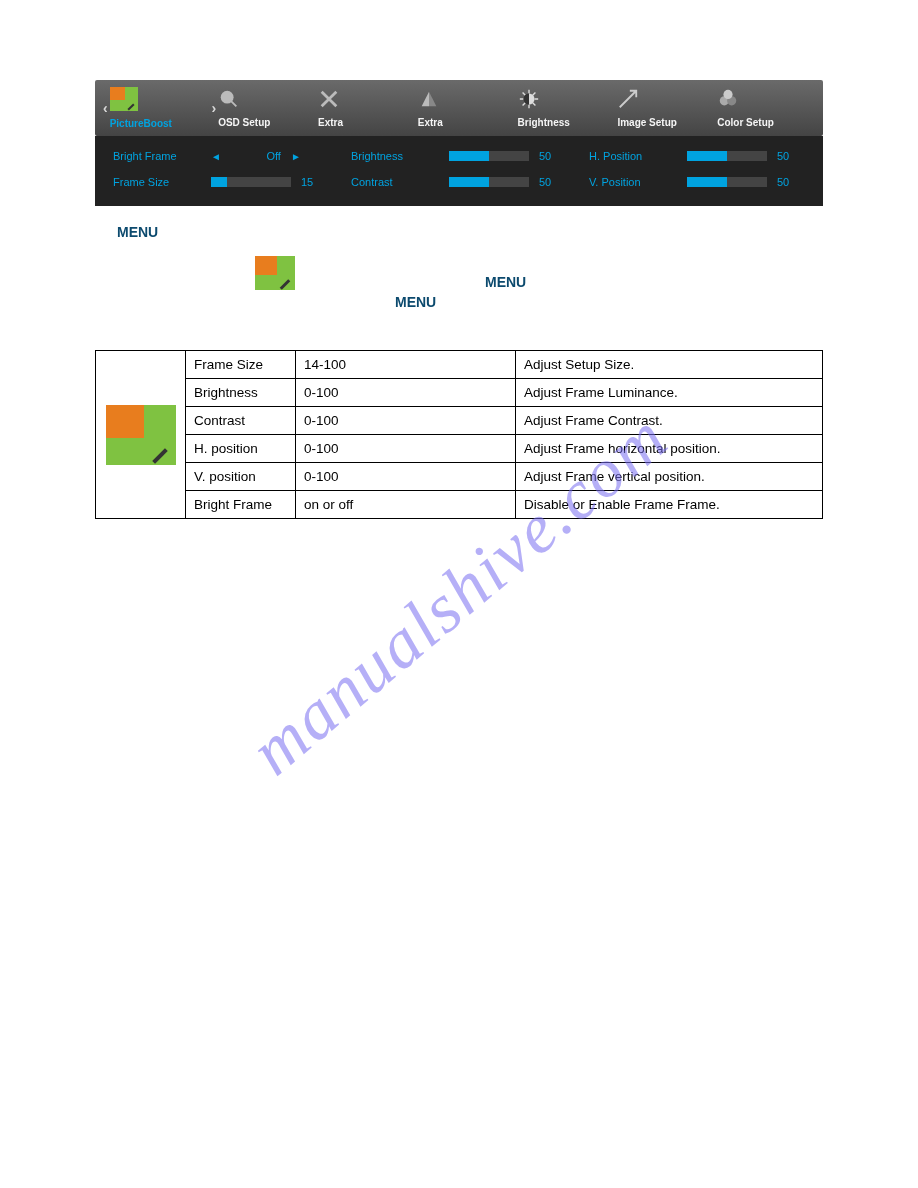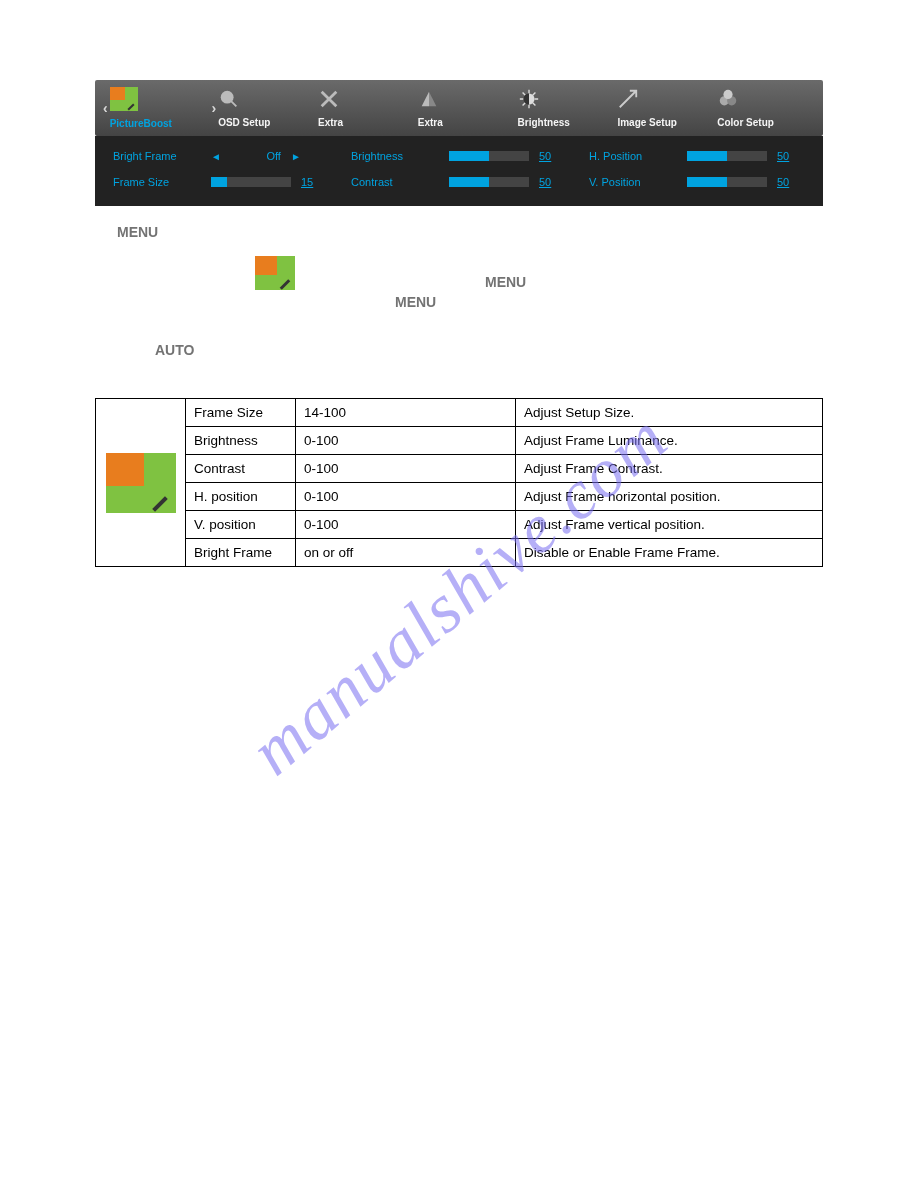--- a/index.html
+++ b/index.html
@@ -88,28 +88,28 @@
   .slider {
     width:80px; height:10px;
     background:#444;
     position:relative;
     display:inline-block;
   }
   .slider .fill {
     position:absolute; left:0; top:0; bottom:0;
     background:#00a3e0;
   }
-  .slider-val { width:30px; text-align:left;text-decoration:underline; }
+  .slider-val { width:30px; text-align:left; }
 
   
   .body-area {
     padding: 18px 0 0 0;
     font-size:14px;
     font-weight:bold;
-    color:#737373;
+    color:#0c4a6e;
   }
   .body-area .line1 { margin-left:22px; }
   .body-area .midrow {
     display:flex; align-items:flex-end;
     margin-top:16px;
   }
   .pb-icon-med {
     width:40px; height:34px;
     background:#7fc241;
     position:relative;
@@ -284,21 +284,20 @@
     </div>
   </div>
 
   <div class="body-area">
     <div class="line1">MENU</div>
     <div class="midrow">
       <span class="pb-icon-med"></span>
       <span class="mid-menu1">MENU</span>
     </div>
     <div class="mid-menu2">MENU</div>
-    <div class="auto-text">AUTO</div>
   </div>
 
   <table class="spec">
     <tbody>
         <tr>
       <td class="pb-cell" rowspan="6">
         <span class="pb-icon-lg"></span>
       </td>
       <td class="col-name">Frame Size</td>
       <td class="col-range">14-100</td>

